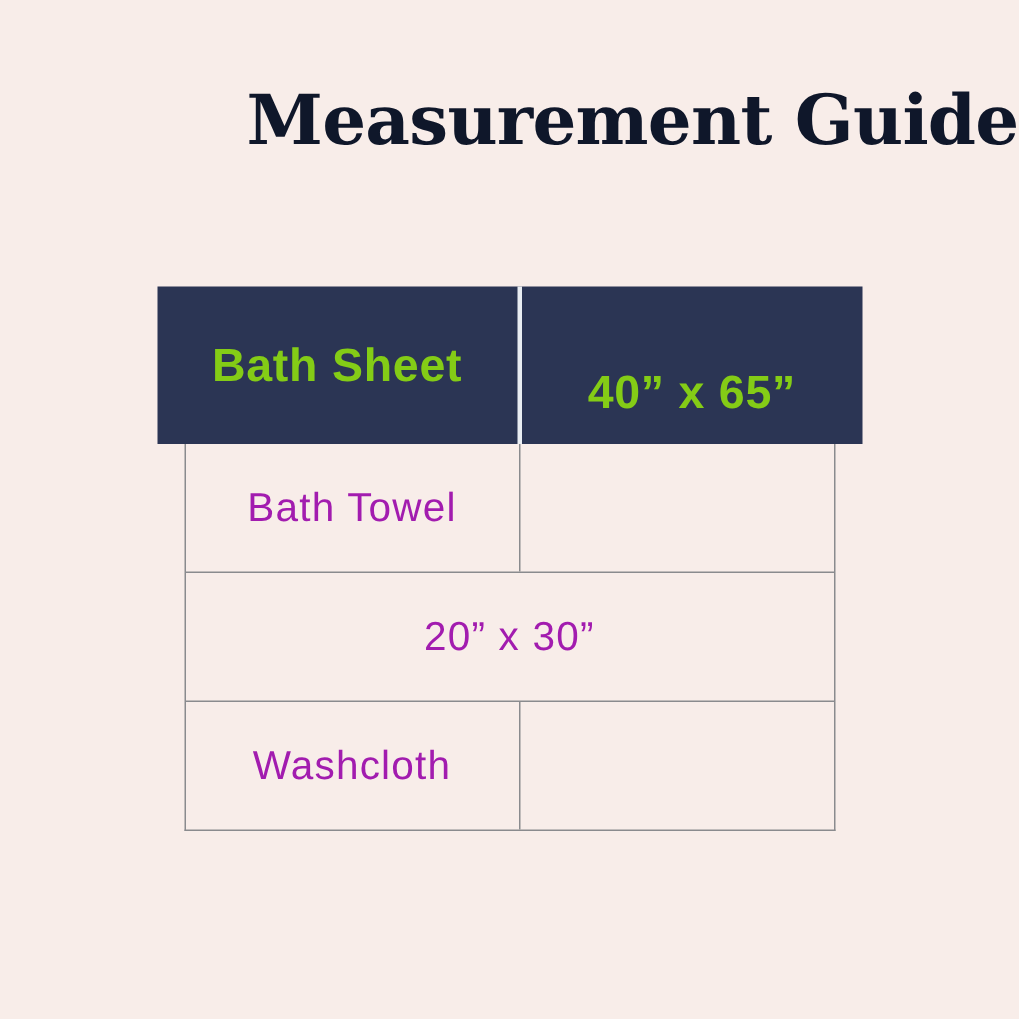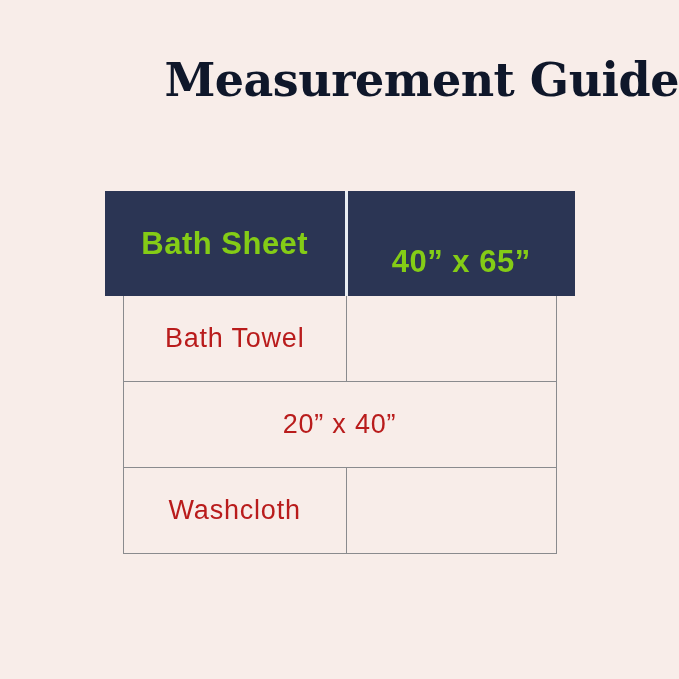--- a/index.html
+++ b/index.html
@@ -56,21 +56,21 @@
     border-bottom: 1px solid #8a8b8e;
   }
   .table-body .row:last-child { border-bottom: none; gap: 21px; }
   .table-body .cell {
     display: flex;
     align-items: center;
     justify-content: center;
     font-size: 27px;
     font-weight: 400;
     letter-spacing: 0.8px;
-    color: #b91c1c;
+    color: #a21caf;
   }
   .table-body .cell.item {
     width: 51.7%;
     border-right: 1px solid #8a8b8e;
     box-sizing: border-box;
   }
   .table-body .cell.size { flex: 1; }
 </style>
 </head>
 <body>
@@ -82,20 +82,20 @@
   <div class="table-header">
     <div class="cell item">Bath Sheet</div>
     <div class="cell size">40” x 65”</div>
   </div>
 
   <div class="table-body">
     <div class="row">
       <div class="cell item">Bath Towel</div>
     </div>
     <div class="row">
-      <div class="cell size">20” x 40”</div>
+      <div class="cell size">20” x 30”</div>
     </div>
     <div class="row">
       <div class="cell item">Washcloth</div>
     </div>
   </div>
 
 </div>
 
 </body></html>

